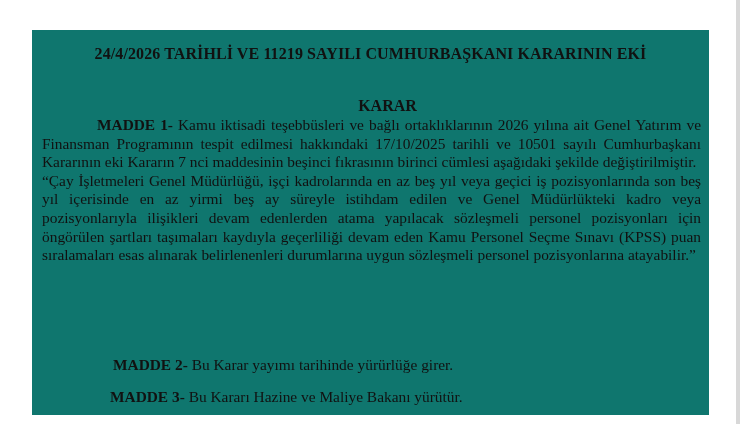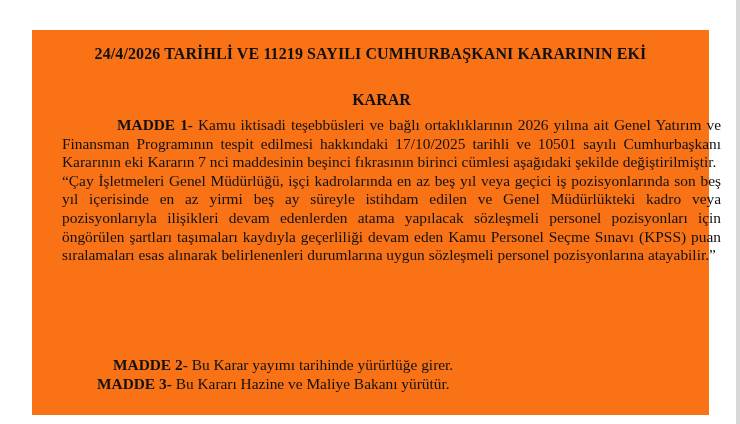--- a/index.html
+++ b/index.html
@@ -14,21 +14,21 @@
       overflow: hidden;
       font-family: "Liberation Serif", "DejaVu Serif", serif;
       color: #111111;
     }
     .page {
       position: absolute;
       left: 32px;
       top: 30px;
       width: 677px;
       height: 385px;
-      background: #f97316;
+      background: #0f766e;
     }
     .right-strip {
       position: absolute;
       right: 0;
       top: 0;
       width: 4px;
       height: 424px;
       background: #d8d8d8;
     }
     .title {
@@ -43,30 +43,29 @@
       margin: 0;
     }
     .subtitle {
       position: absolute;
       left: 0;
       top: 50px;
       width: 677px;
       text-align: center;
       font-weight: bold;
       font-size: 16px;
-      margin: 11px;
+      margin: 17px;
     }
     .body {
       position: absolute;
       left: 10px;
       top: 86px;
       width: 659px;
       font-size: 15.4px;
       line-height: 18.6px;
-      margin-left: 20px;
     }
     .para {
       margin: 0;
       text-align: justify;
     }
     .indent {
       text-indent: 55px;
     }
     .madde-label {
       font-weight: bold;
@@ -79,21 +78,21 @@
       line-height: 18.6px;
       margin: 16px;
       white-space: nowrap;
     }
     .madde3 {
       position: absolute;
       left: 65px;
       top: 345px;
       font-size: 15.4px;
       line-height: 18.6px;
-      margin: 0;
+      margin: 13px;
       white-space: nowrap;
     }
   </style>
 </head>
 <body>
 
 <div class="page">
   <p class="title">24/4/2026 TARİHLİ VE 11219 SAYILI CUMHURBAŞKANI KARARININ EKİ</p>
   <p class="subtitle">KARAR</p>
 

